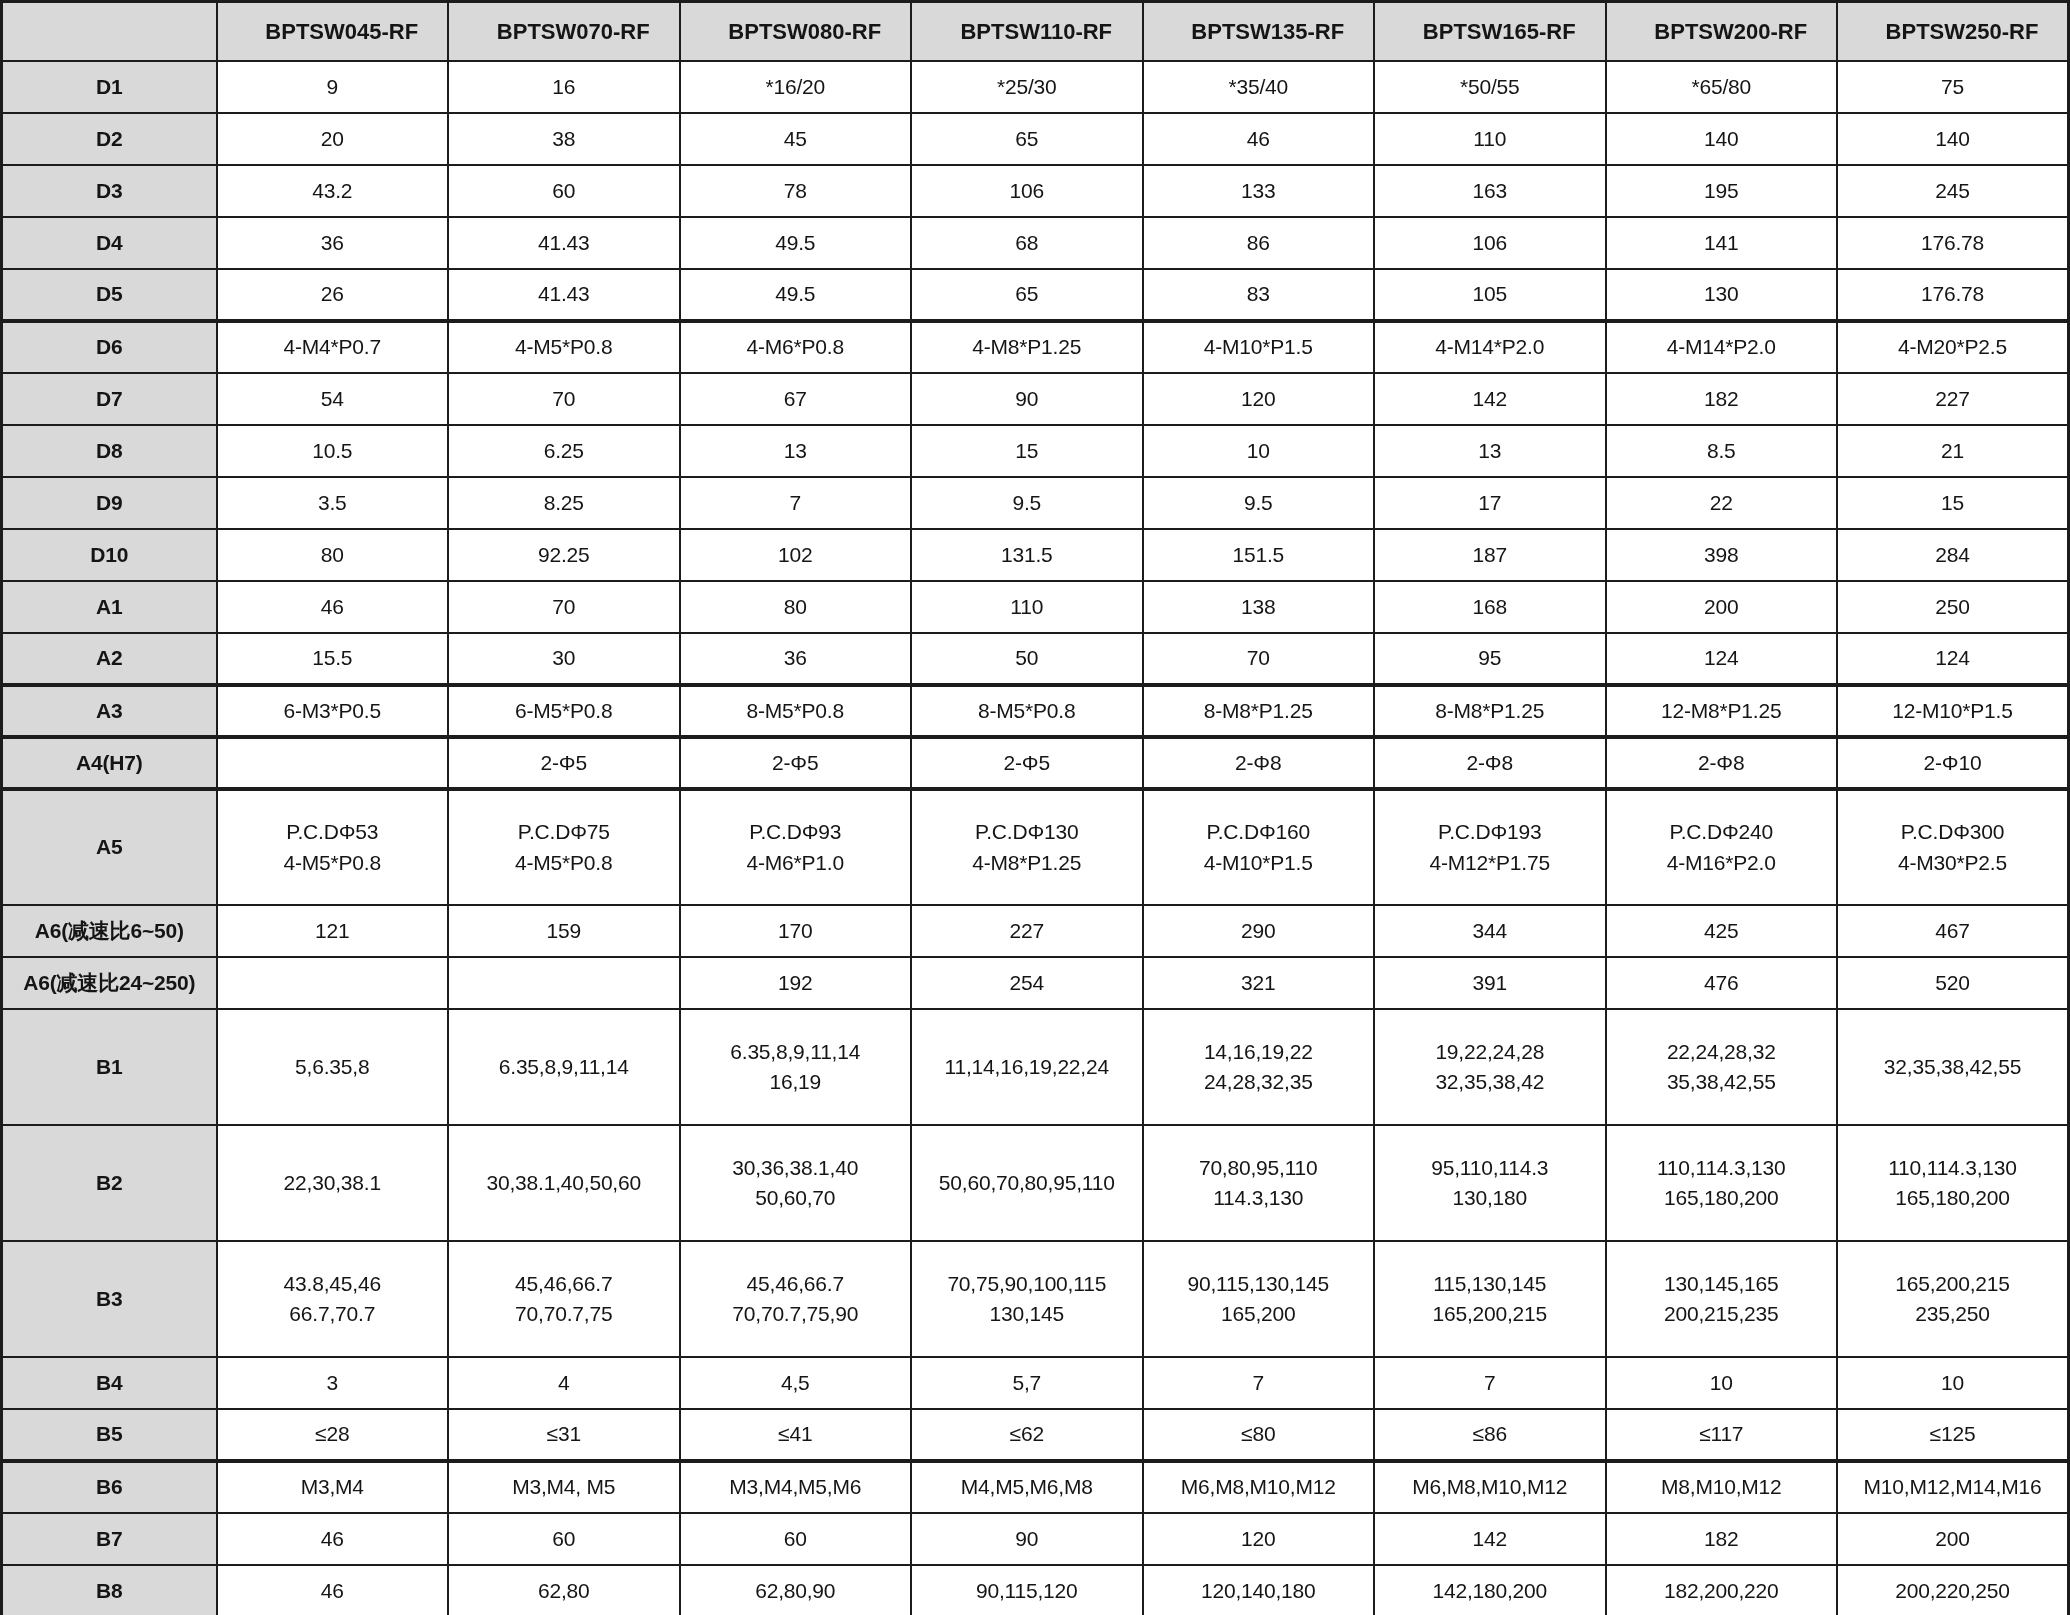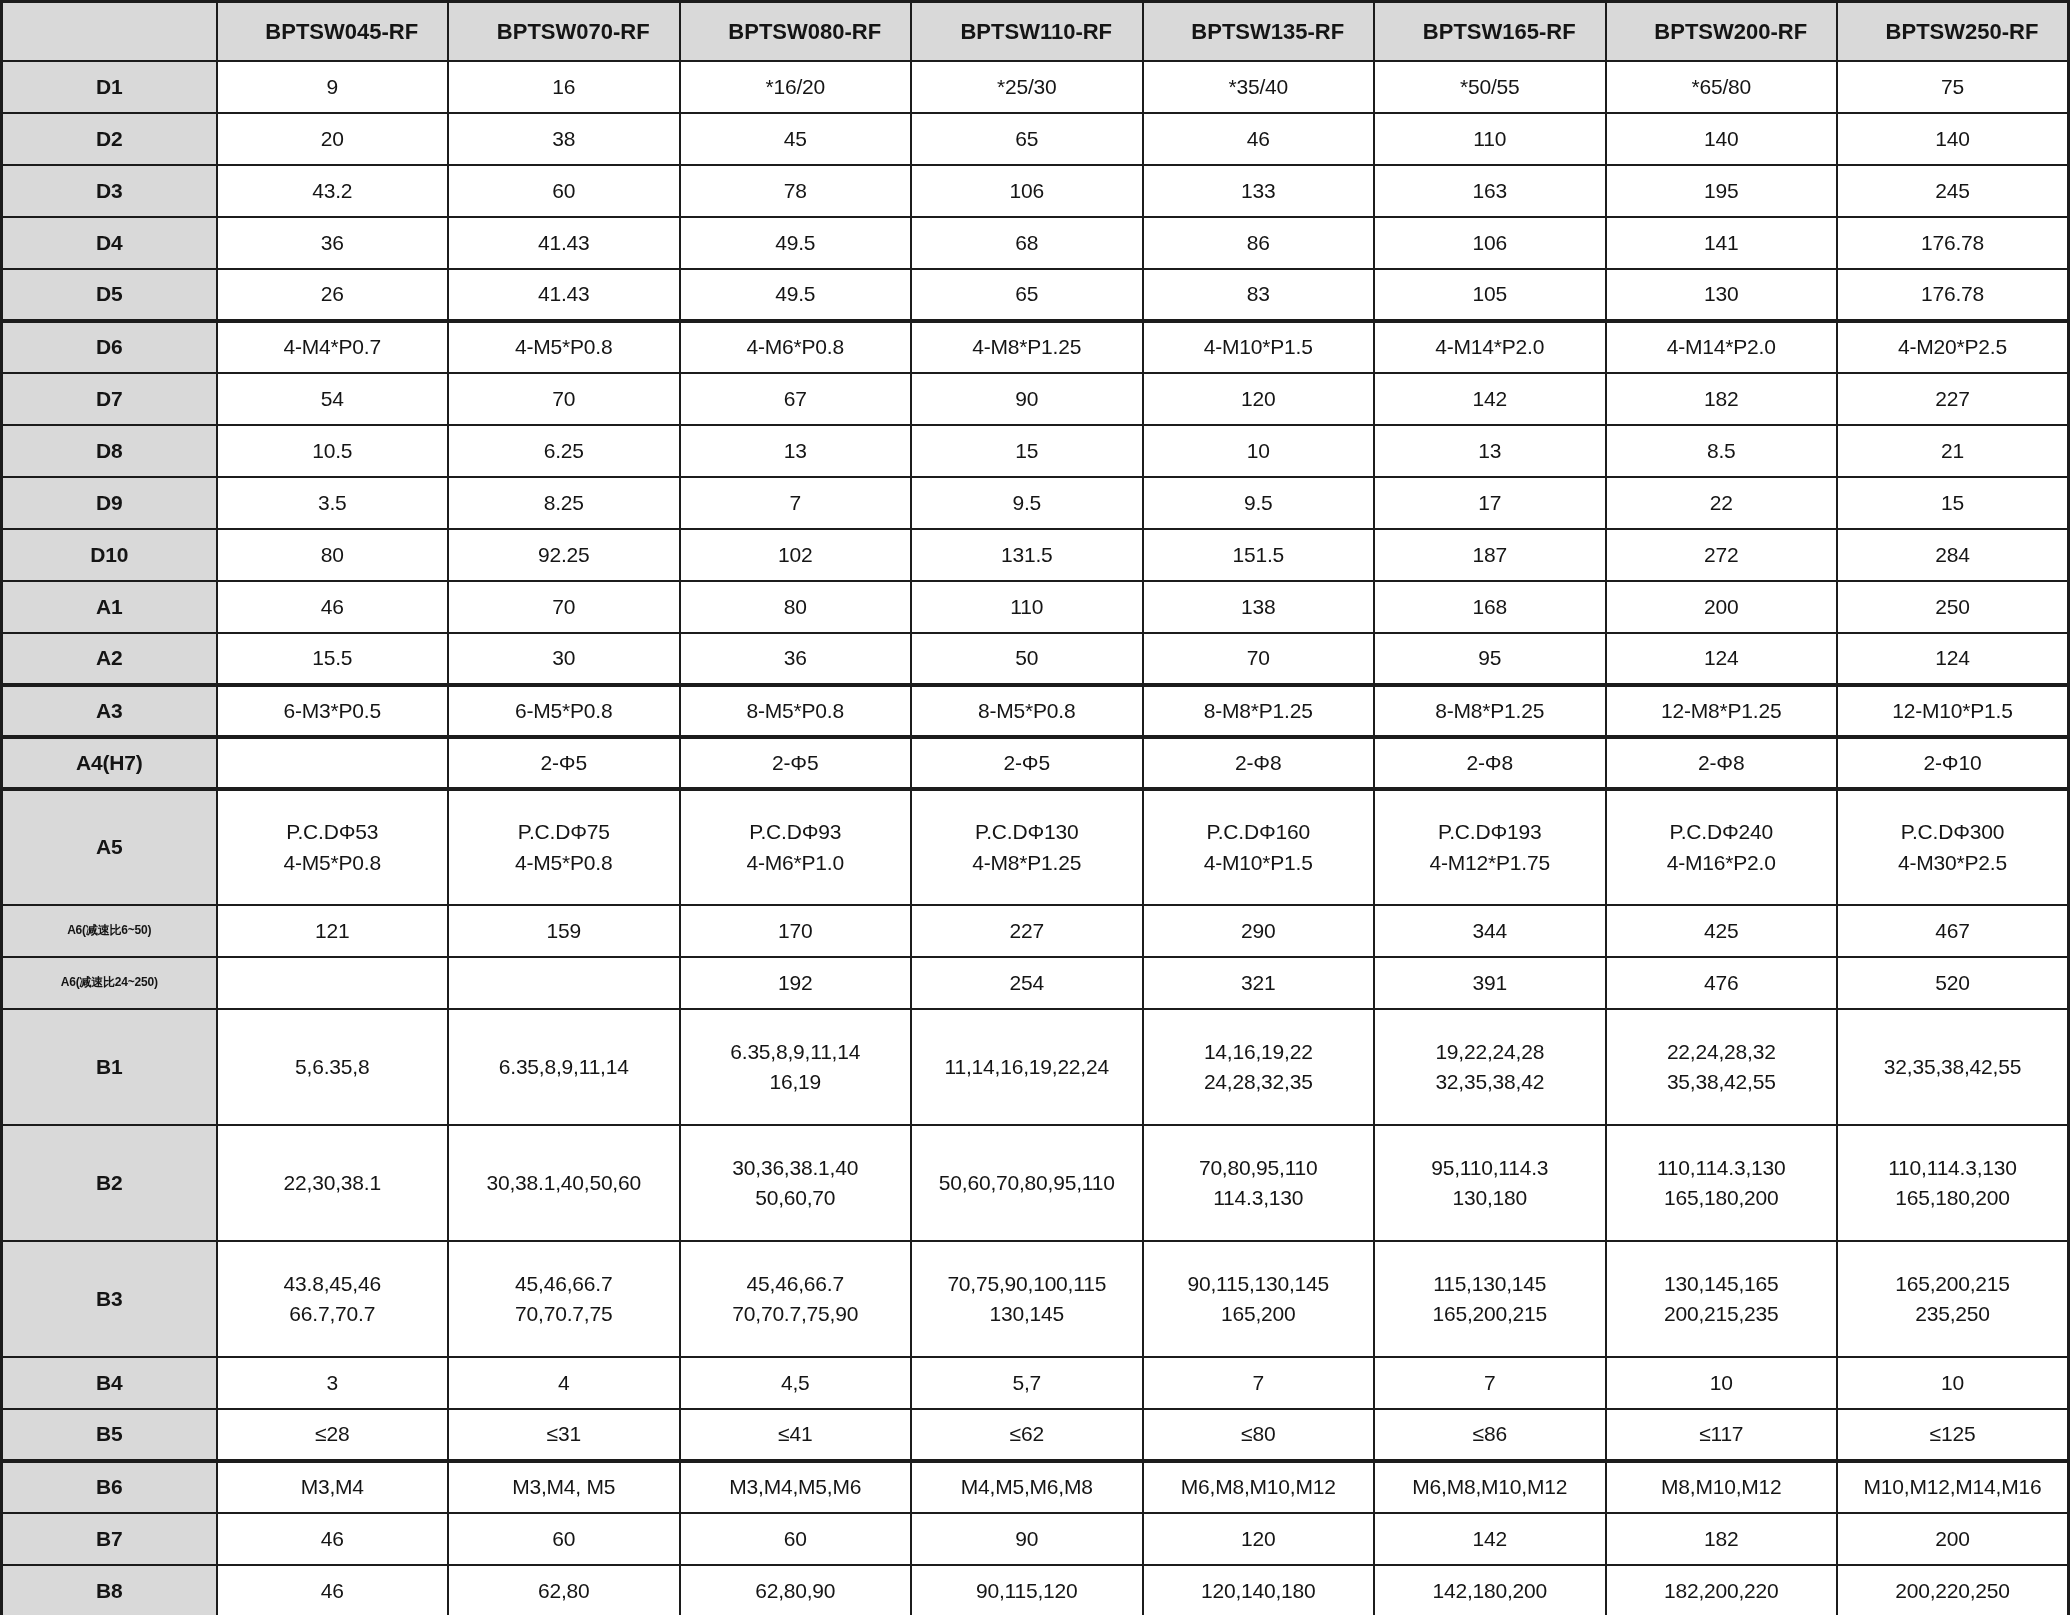--- a/index.html
+++ b/index.html
@@ -33,21 +33,21 @@
     font-weight: 700;
     font-size: 22px;
     height: 53px;
     letter-spacing: 0;
     padding-left: 25px;
   }
   tbody th.row-label {
     background: var(--header-bg, #d9d9d9);
     font-weight: 700;
   }
-  tbody th.row-label.small { font-size: 12px; }
+  tbody th.row-label.small { font-size: 21px; }
   tbody tr { height: 52px; }
   tbody tr.tall { height: 116px; }
   tbody td { background: var(--cell-bg, #ffffff); }
   tr.thick-top th, tr.thick-top td { border-top-width: 4px; }
 </style>
 </head>
 <body>
 
 <table data-name="spec-table">
   <colgroup>
@@ -168,21 +168,21 @@
         <td data-name="cell">15</td>
       </tr>
       <tr data-name="table-row">
         <th class="row-label" data-name="row-label">D10</th>
         <td data-name="cell">80</td>
         <td data-name="cell">92.25</td>
         <td data-name="cell">102</td>
         <td data-name="cell">131.5</td>
         <td data-name="cell">151.5</td>
         <td data-name="cell">187</td>
-        <td data-name="cell">272</td>
+        <td data-name="cell">398</td>
         <td data-name="cell">284</td>
       </tr>
       <tr data-name="table-row">
         <th class="row-label" data-name="row-label">A1</th>
         <td data-name="cell">46</td>
         <td data-name="cell">70</td>
         <td data-name="cell">80</td>
         <td data-name="cell">110</td>
         <td data-name="cell">138</td>
         <td data-name="cell">168</td>

